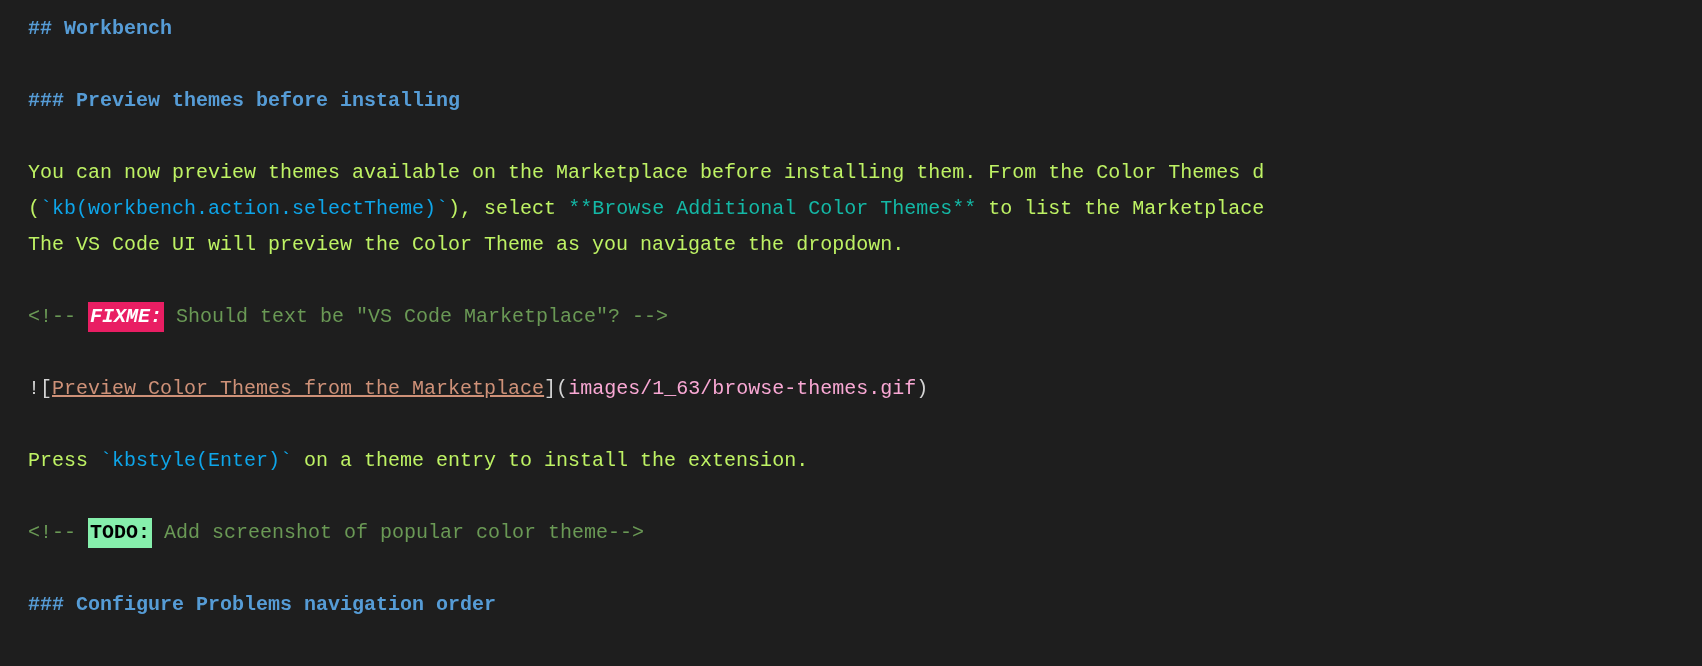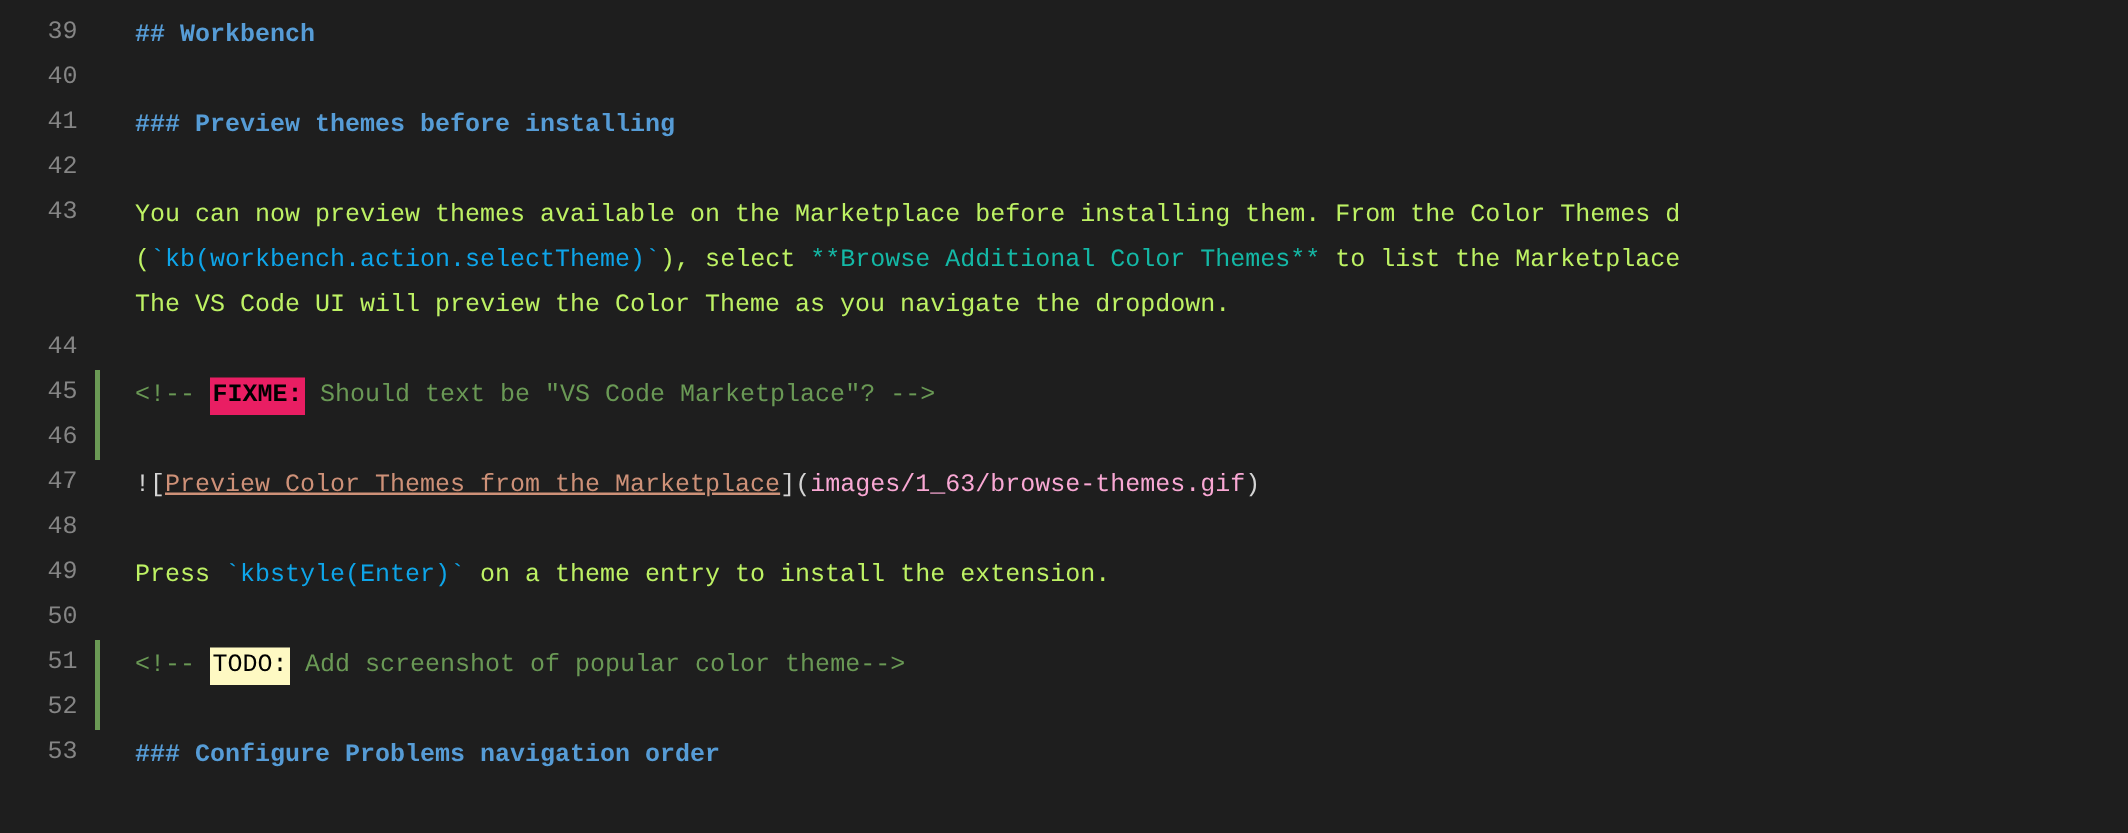--- a/index.html
+++ b/index.html
@@ -53,51 +53,33 @@
     align-items: flex-end;
     color: #d4d4d4;
   }
   .tok-heading { color: #569cd6; font-weight: bold; }
   .tok-text { color: #bef264; }
   .tok-code { color: #0ea5e9; }
   .tok-bold { color: #14b8a6; }
   .tok-comment { color: #6a9955; }
   .tok-tag-fixme {
     background: #e91e63;
-    color: #000000;
+    color: #ffffff;
     font-weight: bold;
     padding: 0 2px;
+    font-style: italic;
   }
   .tok-tag-todo {
-    background: #fef9c3;
+    background: #86efac;
     color: #000;
-    font-weight: normal;
+    font-weight: bold;
     padding: 0 2px;
   }
   .tok-link-punc { color: #d4d4d4; }
   .tok-link-text { color: #ce9178; text-decoration: underline; }
   .tok-link-url  { color: #f9a8d4; }
 </style>
 </head>
 <body>
 
 <div class="editor">
-  <div class="gutter">
-      <div class="gutter-line">39</div>
-      <div class="gutter-line">40</div>
-      <div class="gutter-line">41</div>
-      <div class="gutter-line">42</div>
-      <div class="gutter-line">43</div>
-      <div class="gutter-line"></div>
-      <div class="gutter-line"></div>
-      <div class="gutter-line">44</div>
-      <div class="gutter-line modified">45</div>
-      <div class="gutter-line modified">46</div>
-      <div class="gutter-line">47</div>
-      <div class="gutter-line">48</div>
-      <div class="gutter-line">49</div>
-      <div class="gutter-line">50</div>
-      <div class="gutter-line modified">51</div>
-      <div class="gutter-line modified">52</div>
-      <div class="gutter-line">53</div>
-    </div>
   <div class="content"><div class="line"><span class="tok-heading">## Workbench</span></div><div class="line"></div><div class="line"><span class="tok-heading">### Preview themes before installing</span></div><div class="line"></div><div class="line"><span class="tok-text">You can now preview themes available on the Marketplace before installing them. From the Color Themes d</span></div><div class="line"><span class="tok-text">(</span><span class="tok-code">`kb(workbench.action.selectTheme)`</span><span class="tok-text">), select </span><span class="tok-bold">**Browse Additional Color Themes**</span><span class="tok-text"> to list the Marketplace</span></div><div class="line"><span class="tok-text">The VS Code UI will preview the Color Theme as you navigate the dropdown.</span></div><div class="line"></div><div class="line"><span class="tok-comment">&lt;!-- </span><span class="tok-tag-fixme">FIXME:</span><span class="tok-comment"> Should text be "VS Code Marketplace"? --&gt;</span></div><div class="line"></div><div class="line"><span class="tok-link-punc">![</span><span class="tok-link-text">Preview Color Themes from the Marketplace</span><span class="tok-link-punc">](</span><span class="tok-link-url">images/1_63/browse-themes.gif</span><span class="tok-link-punc">)</span></div><div class="line"></div><div class="line"><span class="tok-text">Press </span><span class="tok-code">`kbstyle(Enter)`</span><span class="tok-text"> on a theme entry to install the extension.</span></div><div class="line"></div><div class="line"><span class="tok-comment">&lt;!-- </span><span class="tok-tag-todo">TODO:</span><span class="tok-comment"> Add screenshot of popular color theme--&gt;</span></div><div class="line"></div><div class="line"><span class="tok-heading">### Configure Problems navigation order</span></div></div>
 </div>
 
 </body></html>

